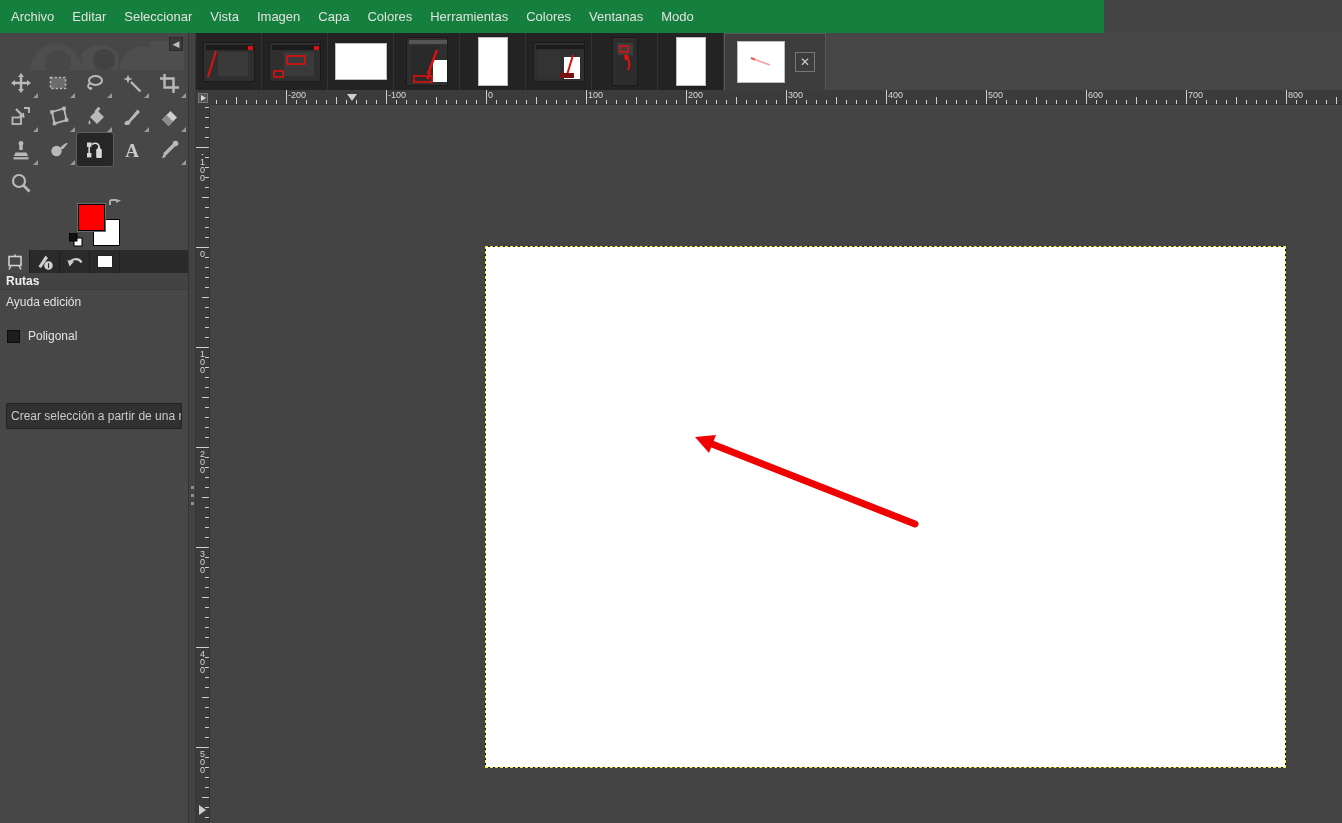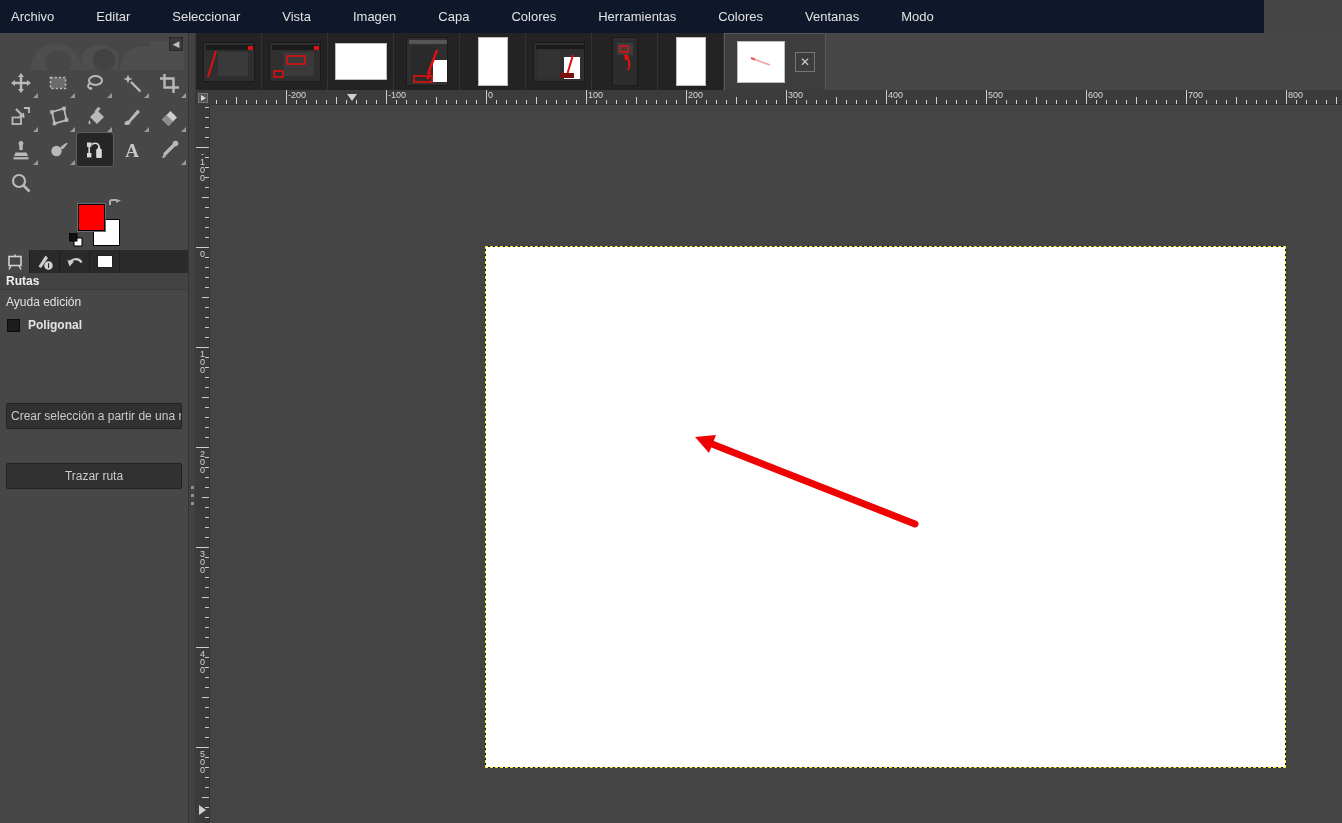--- a/index.html
+++ b/index.html
@@ -1,21 +1,21 @@
 <!DOCTYPE html>
 <html><head>
 <meta charset="utf-8">
 <style>
   * { margin:0; padding:0; box-sizing:border-box; }
   html,body { width:1342px; height:823px; overflow:hidden;
     font-family:"Liberation Sans", sans-serif; background:#444444; }
 
   
-  #menubar { position:absolute; left:0; top:0; width:1264px; height:33px;
-    background:#0f172a; display:flex; align-items:center; padding-left:2px; z-index:30;gap:24px; }
+  #menubar { position:absolute; left:0; top:0; width:1104px; height:33px;
+    background:#15803d; display:flex; align-items:center; padding-left:2px; z-index:30; }
   .menu-item { color:#e2e2e2; font-size:13px; padding:0 9px; height:33px;
     line-height:33px; cursor:default; }
 
   
   #toolbox { position:absolute; left:0; top:33px; width:188px; height:790px;
     background:#474747; z-index:20; }
   #wilber { position:absolute; left:0; top:0; width:188px; height:37px; overflow:hidden; }
 
   #tools-grid { position:absolute; left:1px; top:33px; width:186px; }
   .tool-btn { position:absolute; width:36px; height:33px; display:flex;
@@ -50,21 +50,21 @@
   #panel-title { height:17px; line-height:17px; padding-left:6px; font-weight:bold;
     font-size:12px; color:#efefef; background:#434343; border-bottom:1px solid #3c3c3c; }
   #mode-label { padding:5px 0 2px 6px; color:#e0e0e0; }
   .radio-row { display:flex; align-items:center; height:22px; padding-left:22px; }
   .radio { width:13px; height:13px; border-radius:50%; background:#141414;
     border:1px solid #0a0a0a; margin-right:8px; position:relative; flex:none; }
   .radio.on::after { content:''; position:absolute; left:3.5px; top:3.5px;
     width:5px; height:5px; border-radius:50%; background:#fff; }
   .radio-label { color:#e3e3e3; }
   .radio-row.dim .radio-label { color:#959595; }
-  .check-row { display:flex; align-items:center; height:22px; padding-left:7px; margin-top:3px;font-weight:bold; }
+  .check-row { display:flex; align-items:center; height:22px; padding-left:7px; margin-top:14px; }
   .checkbox { width:13px; height:13px; background:#1d1d1d; border:1px solid #0c0c0c;
     margin-right:8px; flex:none; }
   .check-label { color:#e3e3e3; }
   .panel-btn { position:absolute; left:6px; width:176px; height:26px;
     background:#313131; border:1px solid #222; border-radius:2px; color:#c9c9c9;
     font-size:12px; font-family:"Liberation Sans",sans-serif; overflow:hidden;
     white-space:nowrap; text-align:center; line-height:24px; }
   #pbtn0 { top:130px; text-align:left; padding-left:4px; }
   #pbtn1 { top:160px; }
   #pbtn2 { top:190px; }
@@ -331,21 +331,20 @@
   <div id="dock-collapse">◀</div>
 
   <div id="panel">
     <div id="panel-title">Rutas</div>
     <div id="mode-label">Ayuda edición</div>
     <div class="check-row">
       <span class="checkbox"></span>
       <span class="check-label">Poligonal</span>
     </div>
     <button class="panel-btn" id="pbtn0">Crear selección a partir de una ru</button>
-    <button class="panel-btn" id="pbtn2">Trazar ruta</button>
   </div>
 </div>
 
 <div id="divider">
   <div class="grip" style="top:453px"></div>
   <div class="grip" style="top:461px"></div>
   <div class="grip" style="top:469px"></div>
 </div>
 
 <div id="right-col">

